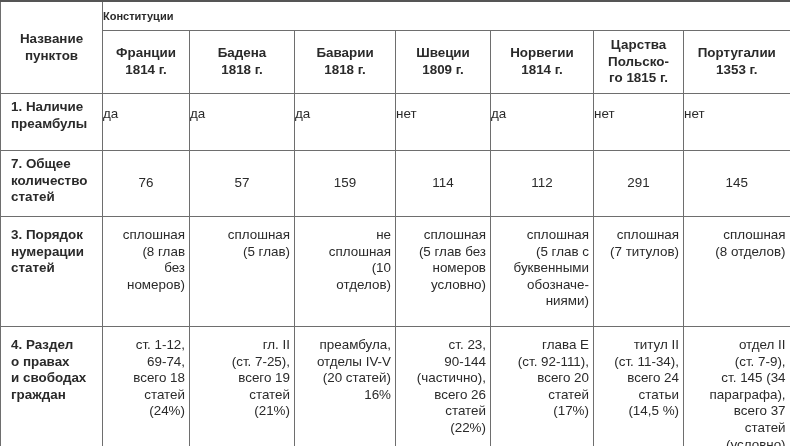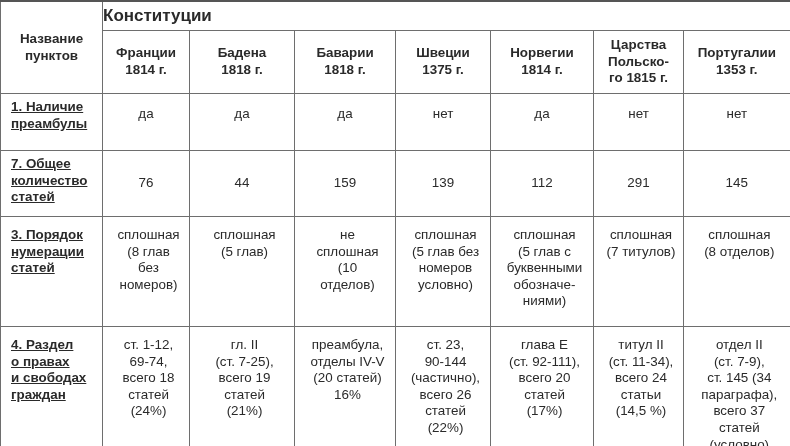--- a/index.html
+++ b/index.html
@@ -16,35 +16,35 @@
       border: 1px solid #6e6e6e;
       padding: 0;
       vertical-align: middle;
     }
     .grid tr:first-child th { border-top: 2px solid #555; }
     .grid tr:last-child td { border-bottom: 3px solid #555; }
     .grid th.rowhead-top, .grid td.rowhead { border-left: 1px solid #6e6e6e; }
     .grid .last { border-right: 2px solid #6e6e6e; }
     th { font-weight: bold; }
     .corner { padding-top: 8px; }
-    .konst { text-align: left; padding-left: 56px; height: 28px; font-size: 17px; }
+    .konst { text-align: left; padding-left: 56px; height: 28px; font-size: 11px; }
     .colhead { text-align: center; height: 62px; }
     .rowhead { font-weight: bold; text-align: left; padding-left: 10px !important; vertical-align: top !important; }
     .r1 td { height: 44px; }
     .r1 .rowhead { padding-top: 5px !important; }
-    .r1 .val { vertical-align: top; padding-top: 12px; text-align: center; }
+    .r1 .val { vertical-align: top; padding-top: 12px; }
     .r2 td { height: 60px; }
     .r2 .rowhead { padding-top: 5px !important; }
     .r2 .val { text-align: center; vertical-align: middle; }
     .r3 td { height: 99px; }
     .r3 .rowhead, .r3 .txt { padding-top: 10px !important; }
     .r4 td { height: 145px; }
     .r4 .rowhead, .r4 .txt { padding-top: 10px !important; }
-    .txt { vertical-align: top !important; text-align: center; padding-left: 9px !important; padding-right: 4px !important; white-space: pre-line; }
-    .rowhead { white-space: pre-line; text-decoration: underline; }
+    .txt { vertical-align: top !important; text-align: right; padding-left: 9px !important; padding-right: 4px !important; white-space: pre-line; }
+    .rowhead { white-space: pre-line; }
     .colhead span, .corner span { white-space: pre-line; display: block; }
   </style>
 </head>
 <body>
 
 <table class="grid">
   <colgroup>
     <col style="width:102px">
     <col style="width:87px">
     <col style="width:105px">
@@ -70,21 +70,21 @@
     <th class="colhead">
           <span>Бадена
 1818 г.</span>
         </th>
     <th class="colhead">
           <span>Баварии
 1818 г.</span>
         </th>
     <th class="colhead">
           <span>Швеции
-1375 г.</span>
+1809 г.</span>
         </th>
     <th class="colhead">
           <span>Норвегии
 1814 г.</span>
         </th>
     <th class="colhead">
           <span>Царства
 Польско-
 го 1815 г.</span>
         </th>
@@ -104,23 +104,23 @@
     <td class="val">да</td>
     <td class="val">нет</td>
     <td class="val last">нет</td>
   </tr>
 
   <tr class="r2">
     <td class="rowhead">7. Общее
 количество
 статей</td>
     <td class="val">76</td>
-    <td class="val">44</td>
+    <td class="val">57</td>
     <td class="val">159</td>
-    <td class="val">139</td>
+    <td class="val">114</td>
     <td class="val">112</td>
     <td class="val">291</td>
     <td class="val last">145</td>
   </tr>
 
   <tr class="r3">
     <td class="rowhead">3. Порядок
 нумерации
  статей</td>
     <td class="txt">сплошная

